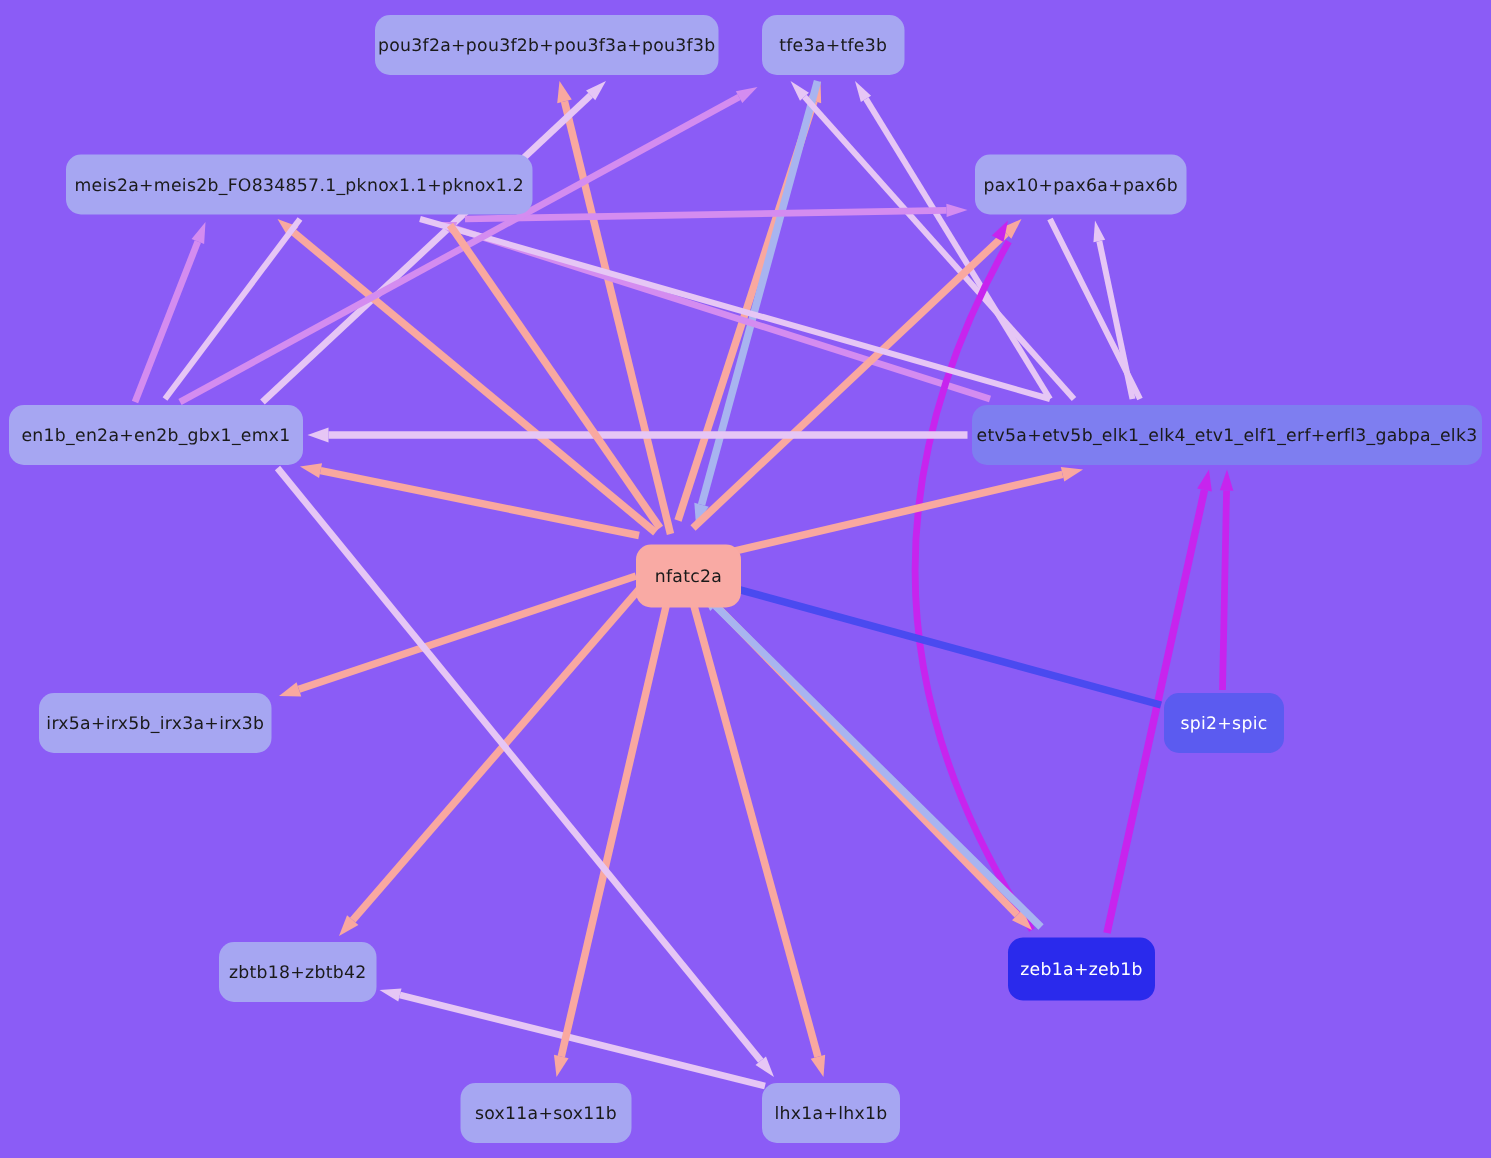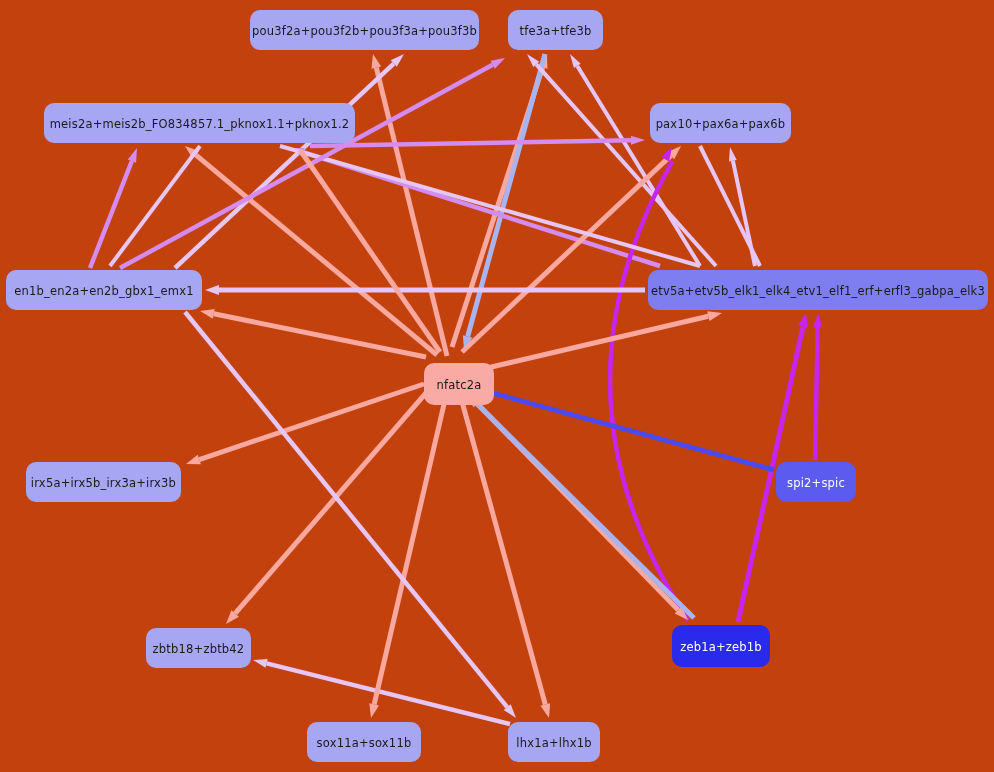--- a/index.html
+++ b/index.html
@@ -4,21 +4,21 @@
 <style>
   html, body {
     margin: 0;
     padding: 0;
     background: #ffffff;
   }
   #graph-root {
     position: relative;
     width: 994px;
     height: 772px;
-    background: #c2410c;
+    background: #8b5cf6;
     font-family: "DejaVu Sans", "Liberation Sans", sans-serif;
     overflow: hidden;
   }
   svg#graph-canvas {
     position: absolute;
     inset: 0;
     width: 994px;
     height: 772px;
     display: block;
   }

